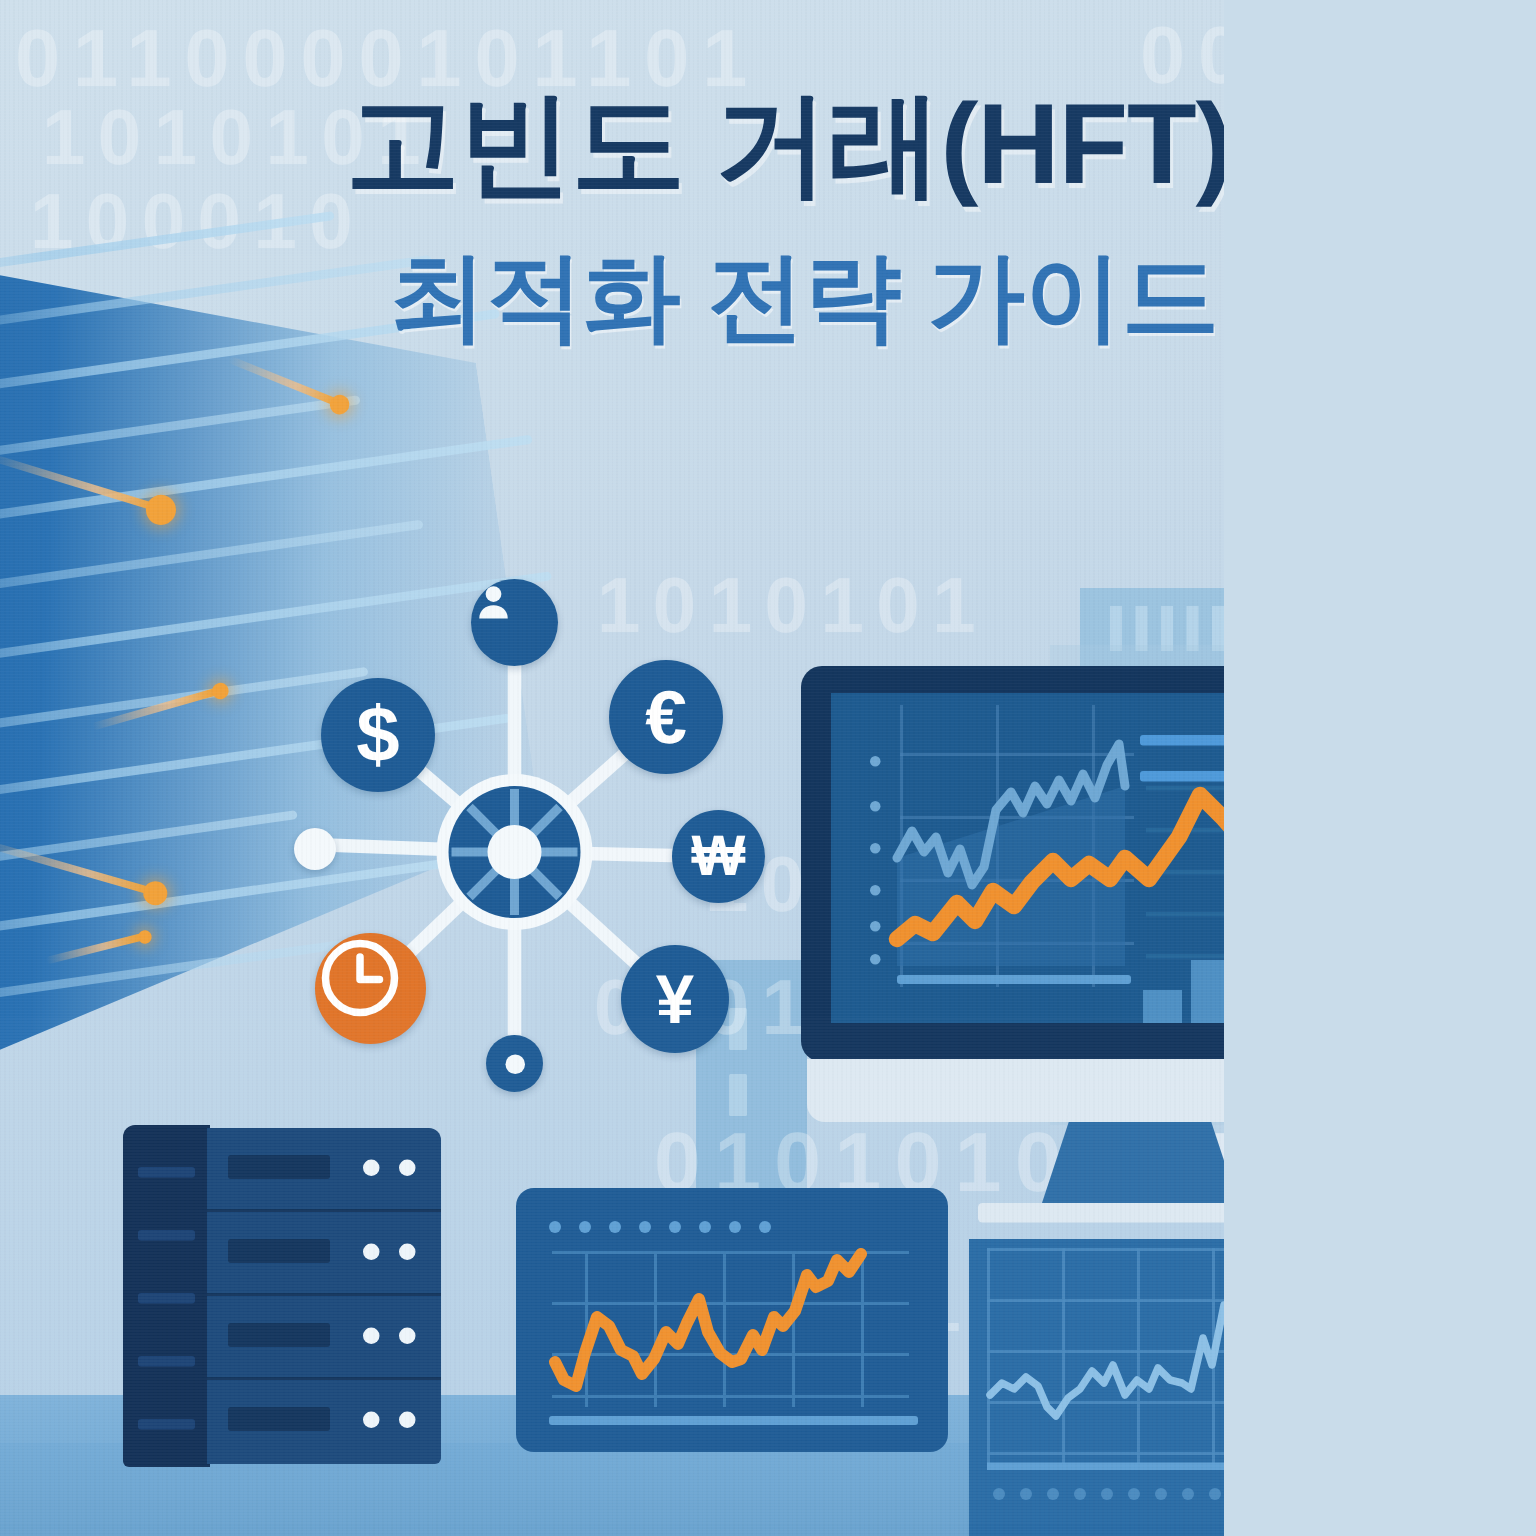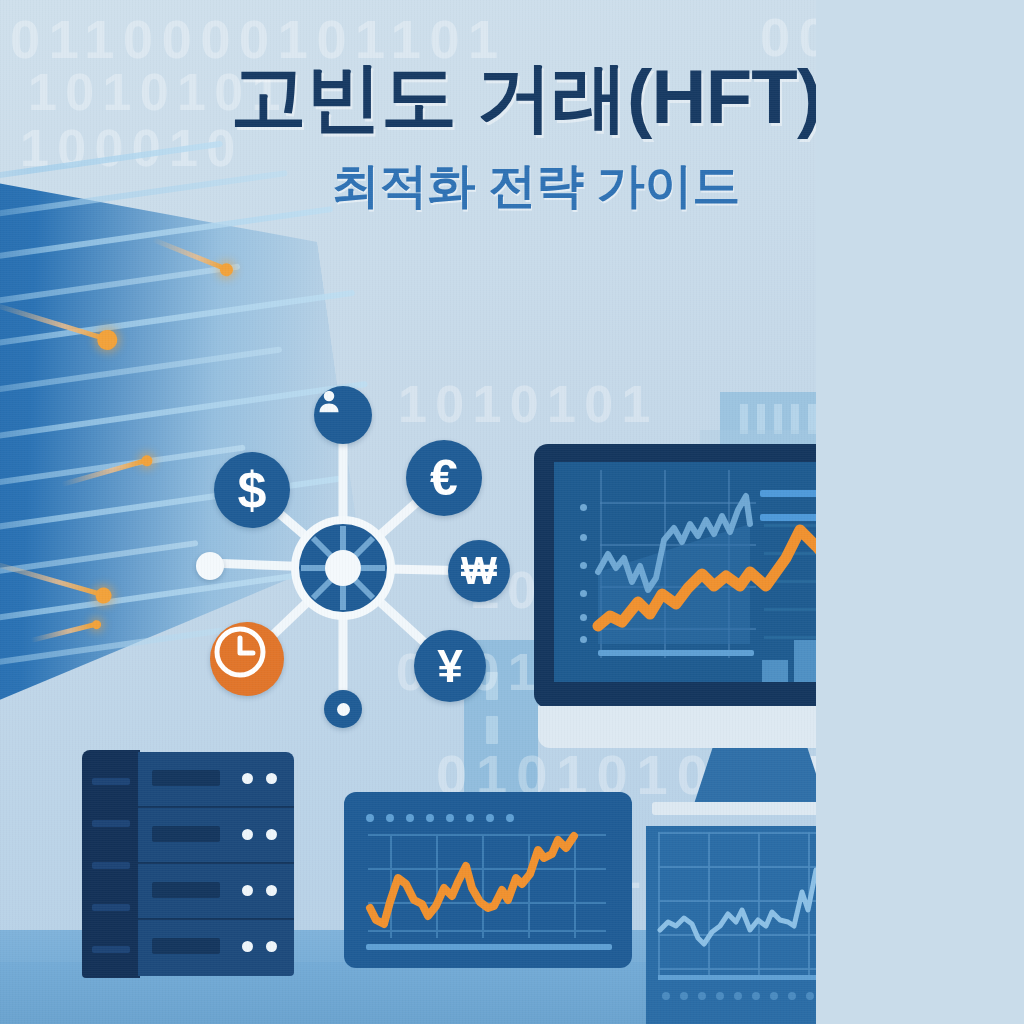--- a/index.html
+++ b/index.html
@@ -44,21 +44,21 @@
 
   
   #headings{position:absolute;left:0;top:52px;width:1024px;text-align:center;z-index:30;}
   .h-line{
     font-weight:900;color:#173a63;line-height:1.03;letter-spacing:-.01em;
     font-size:76px;text-shadow:2px 3px 0 rgba(255,255,255,.45);
   }
   .h1a{margin-left:14px;}
   .h1b{margin-top:6px;margin-left:28px;}
   .sub{
-    margin-top:18px;margin-left:48px;font-weight:900;font-size:48px;color:#2f72b4;
+    margin-top:18px;margin-left:48px;font-weight:900;font-size:65px;color:#2f72b4;
     text-shadow:1px 2px 0 rgba(255,255,255,.5);letter-spacing:-.005em;
   }
 
   
   #hub{position:absolute;left:196px;top:372px;width:330px;height:372px;z-index:20;}
   #hub svg{position:absolute;inset:0;}
   .node{
     position:absolute;border-radius:50%;background:#1f5c96;
     display:flex;align-items:center;justify-content:center;
     color:#ffffff;font-weight:700;line-height:1;

